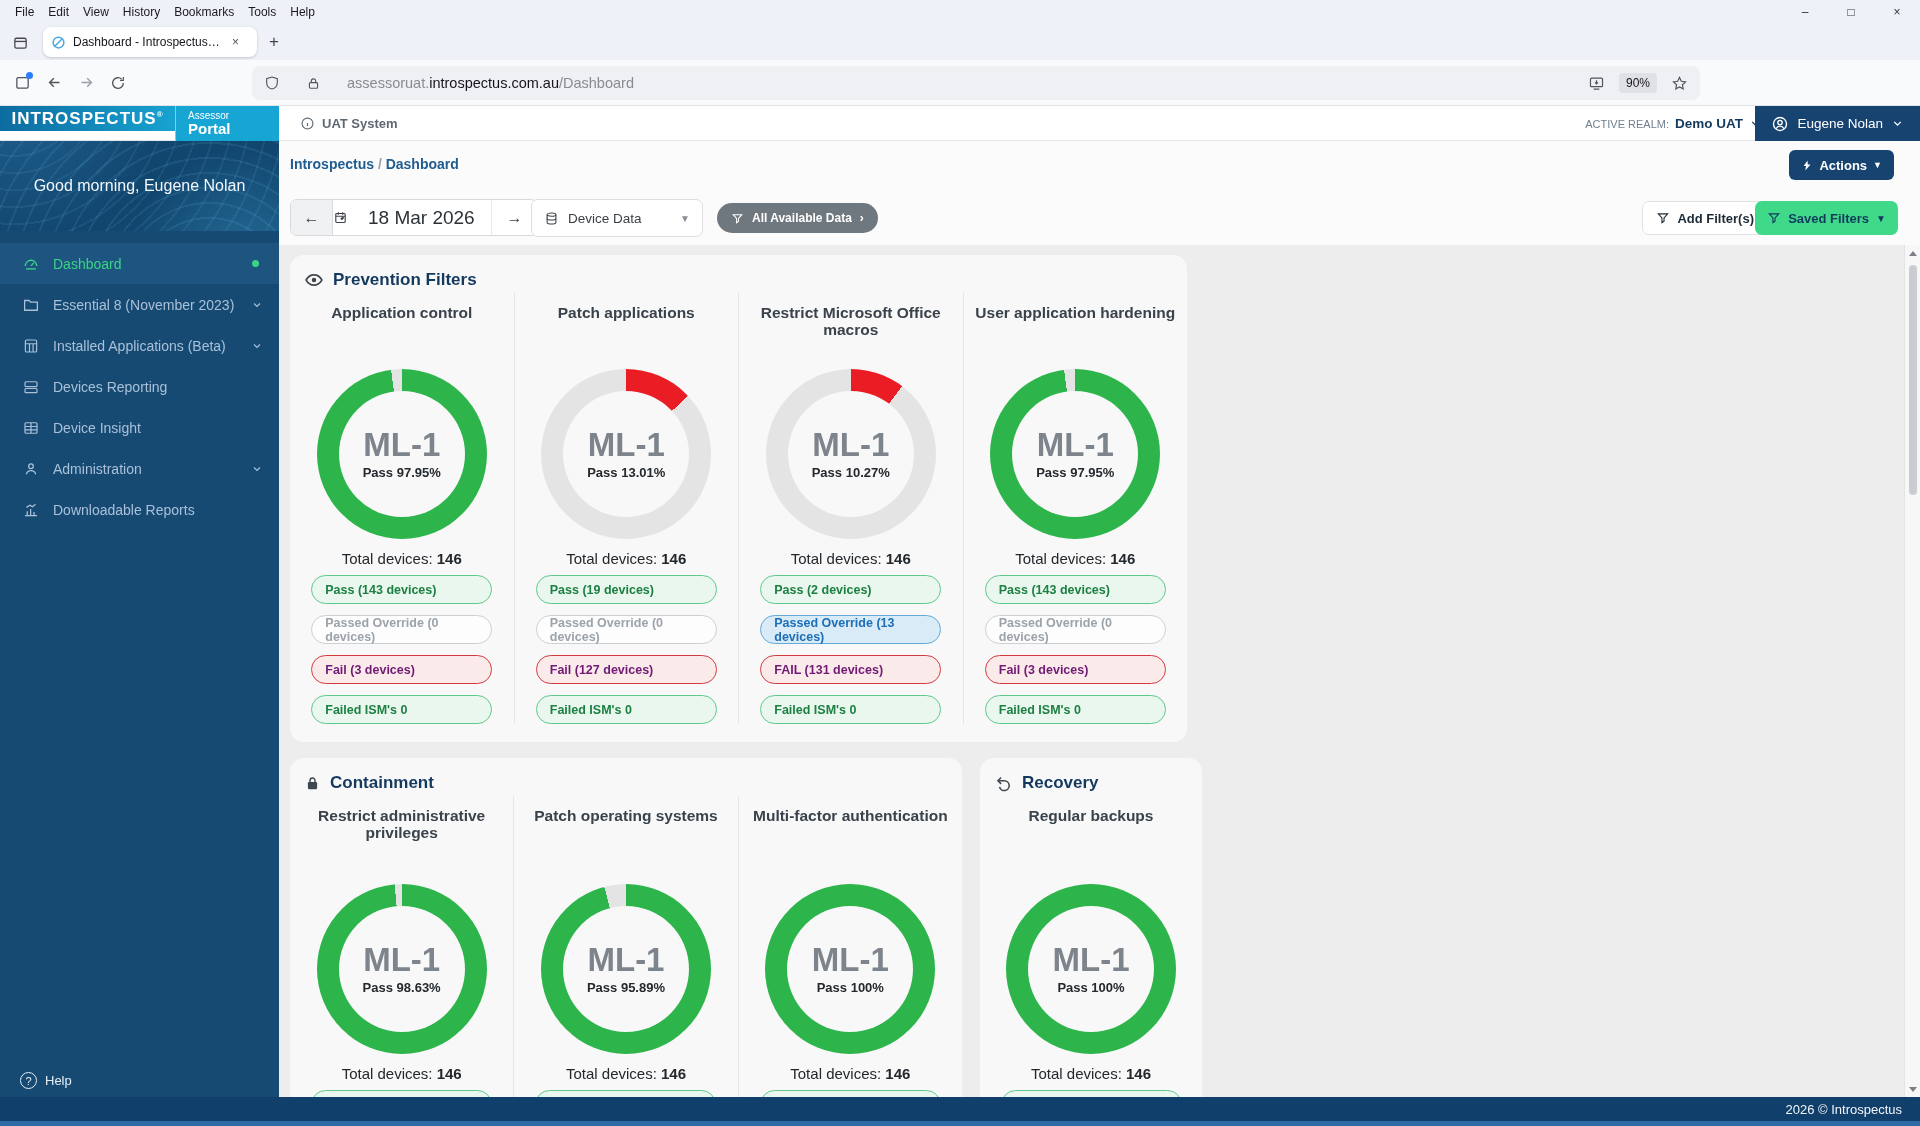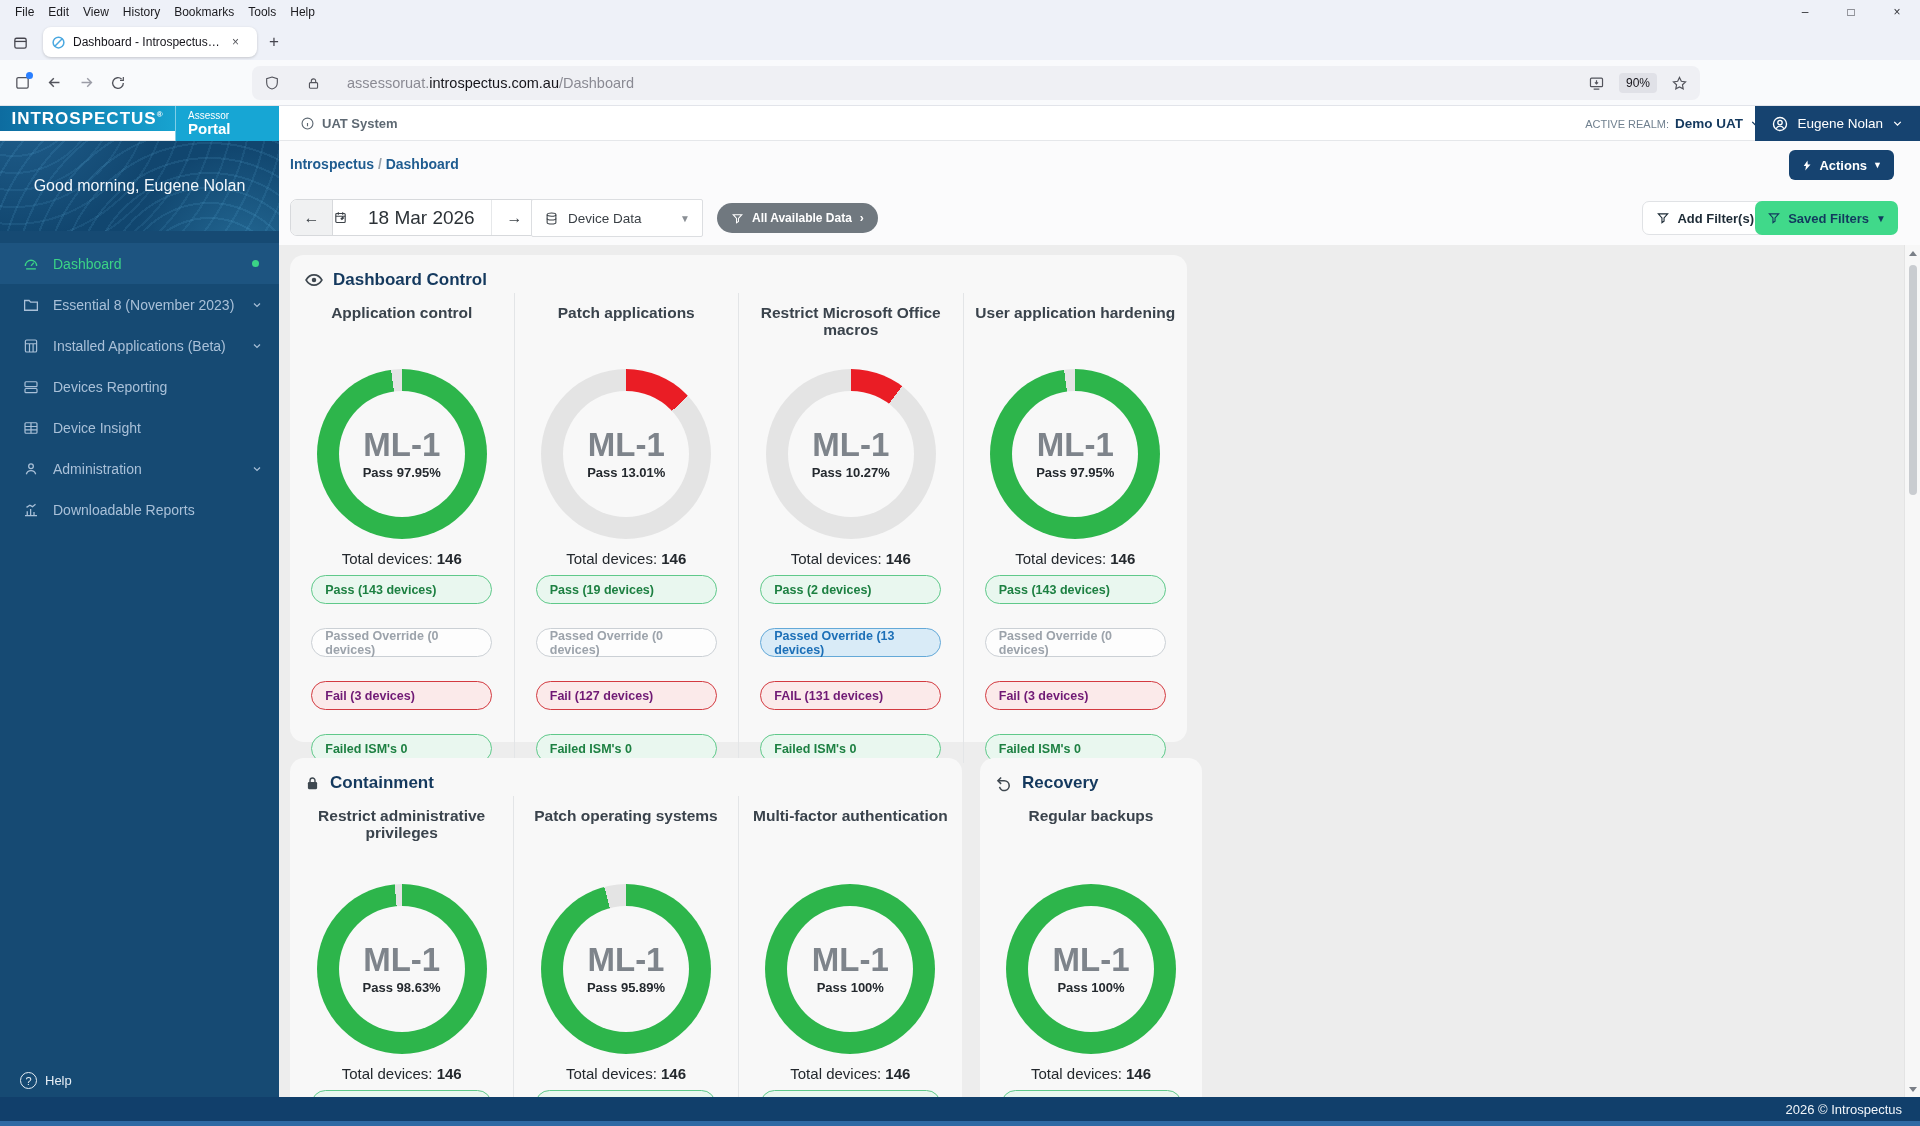--- a/index.html
+++ b/index.html
@@ -76,21 +76,21 @@
   .breadcrumb { position:absolute; left:11px; top:15px; font-size:14px; font-weight:bold; color:#9aa2aa; }
   .crumb { color:#1f5c90; }
   .actions-btn { position:absolute; right:26px; top:9px; height:30px; background:#164370; color:#fff; border-radius:6px; display:flex; align-items:center; gap:6px; padding:0 12px; font-size:13px; font-weight:bold; }
 
   .filterrow { position:absolute; left:0; top:58px; width:100%; height:38px; }
   .date-group { position:absolute; left:11px; top:0; height:37px; display:flex; background:#fff; border:1px solid #d7d9dc; border-radius:7px; overflow:hidden; }
   .date-prev { width:42px; background:#f0f1f2; display:flex; align-items:center; justify-content:center; color:#3c4248; border-right:1px solid #d7d9dc; font-size:16px; }
   .date-field { width:158px; display:flex; align-items:center; gap:20px; font-size:19px; color:#2c3237; }
   .date-field .icn { color:#3c4248; }
   .date-next { width:46px; display:flex; align-items:center; justify-content:center; color:#3c4248; border-left:1px solid #e6e8ea; font-size:16px; }
-  .dataset-select { position:absolute; left:252px; top:0; width:172px; height:37px; background:#fff; border:1px solid #dcdee1; border-radius:2px; display:flex; align-items:center; gap:9px; padding:18px 12px; font-size:13.5px; color:#3a4046; }
+  .dataset-select { position:absolute; left:252px; top:0; width:172px; height:37px; background:#fff; border:1px solid #dcdee1; border-radius:7px; display:flex; align-items:center; gap:9px; padding:18px 12px; font-size:13.5px; color:#3a4046; }
   .dataset-select .caret { margin-left:auto; color:#8a8f95; font-size:10px; }
   .scope-pill { position:absolute; left:438px; top:4px; height:30px; background:#70787f; border-radius:16px; color:#fff; display:flex; align-items:center; gap:8px; padding:0 14px; font-size:12px; font-weight:bold; }
   .scope-pill .gt { font-size:12px; font-weight:bold; }
   .add-filter-btn { position:absolute; right:152px; top:2px; height:34px; background:#fff; border:1px solid #e0e2e5; border-radius:7px; display:flex; align-items:center; gap:7px; padding:0 13px; font-size:13px; font-weight:bold; color:#1d2b36; }
   .saved-filter-btn { position:absolute; right:22px; top:2px; height:34px; background:#40d98a; border-radius:7px; display:flex; align-items:center; gap:7px; padding:0 12px; font-size:13px; font-weight:bold; color:#123a5e; }
   .saved-filter-btn .caret { font-size:10px; }
 
   
   .card { position:absolute; background:#f8f8f8; border-radius:14px; }
   .card-0 { left:11px; top:114px; width:897px; height:487px; }
@@ -103,21 +103,21 @@
   .col { flex:1; display:flex; flex-direction:column; align-items:center; border-right:1px solid #e3e5e7; padding:0 10px; }
   .col:last-child { border-right:none; }
   .col-title { margin-top:8px; height:62px; font-size:15.5px; font-weight:bold; color:#3a434c; text-align:center; line-height:17px; padding-top:3px; }
   .columns--bottom .col-title { height:74px; }
   .donut { width:170px; height:170px; border-radius:50%; position:relative; margin-top:6px; }
   .donut-hole { position:absolute; inset:22px; border-radius:50%; background:#f8f8f8; display:flex; flex-direction:column; align-items:center; justify-content:center; }
   .donut-level { font-size:33px; font-weight:bold; color:#7e848b; line-height:34px; }
   .donut-pass { font-size:13px; font-weight:bold; color:#24292e; margin-top:3px; }
   .total-line { margin-top:11px; font-size:15px; color:#23282d; }
   .total-line b { font-weight:bold; }
-  .chips { margin-top:8px; display:flex; flex-direction:column; gap:24px; width:181px; }
+  .chips { margin-top:8px; display:flex; flex-direction:column; gap:11px; width:181px; }
   .chip { height:29px; border-radius:15px; border:1px solid; display:flex; align-items:center; padding:0 13px; font-size:12.5px; font-weight:bold; }
   .chip--green { background:#e9f7ef; border-color:#5fc98a; color:#1d8042; }
   .chip--gray  { background:#fdfdfd; border-color:#cbd0d5; color:#9ca3ab; }
   .chip--red   { background:#fbeaea; border-color:#d33a40; color:#701a75; }
   .chip--blue  { background:#d9ebf7; border-color:#64a9d8; color:#1c6fb7; }
 
   
   .scrollbar { position:absolute; left:1904px; top:245px; width:16px; height:852px; background:#f7f7f7; border-left:1px solid #e4e4e4; }
   .sb-up, .sb-down { position:absolute; left:0; width:16px; height:16px; display:flex; align-items:center; justify-content:center; }
   .sb-up { top:0; } .sb-down { bottom:0; }
@@ -448,21 +448,21 @@
 
   <div id="cards-root">
       <div class="card card-0">
         <div class="card-header">
           <span class="icn ">
             <svg width="20" height="20" viewBox="0 0 24 24" fill="none" stroke="currentColor" stroke-width="1.9">
               <path d="M2.5 12S6 5.9 12 5.9 21.5 12 21.5 12 18 18.1 12 18.1 2.5 12 2.5 12z"></path>
               <circle cx="12" cy="12" r="2.7" fill="currentColor" stroke="none"></circle>
             </svg>
           </span>
-          <span class="card-title">Dashboard Control</span>
+          <span class="card-title">Prevention Filters</span>
         </div>
         <div class="columns">
           <div class="col">
             <div class="col-title">Application control</div>
             <div class="donut" style="background: conic-gradient(rgb(45, 181, 75) 0deg, rgb(45, 181, 75) 97.95%, rgb(228, 228, 228) 97.95%, rgb(228, 228, 228) 100%);">
               <div class="donut-hole">
                 <div class="donut-level">ML-1</div>
                 <div class="donut-pass">Pass 97.95%</div>
               </div>
             </div>

